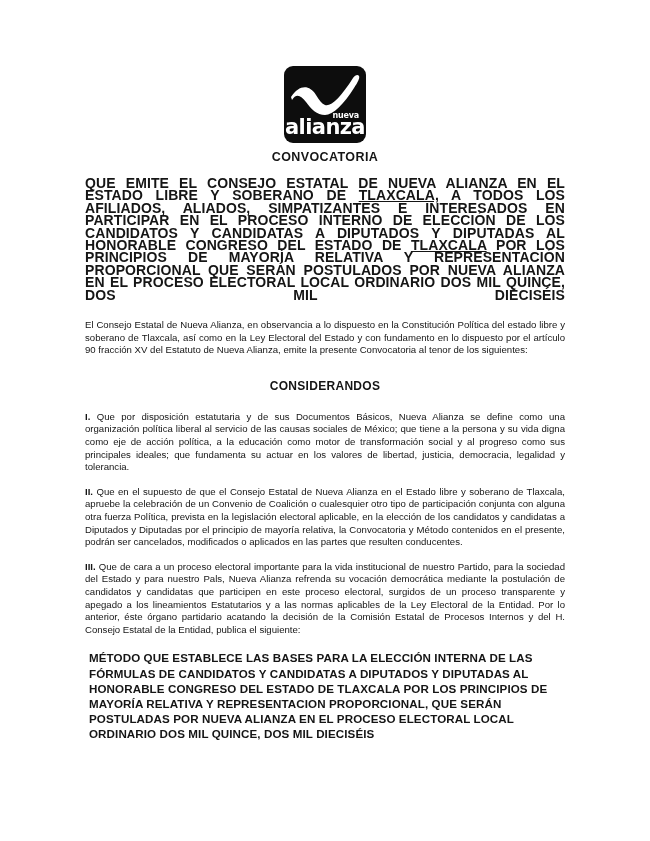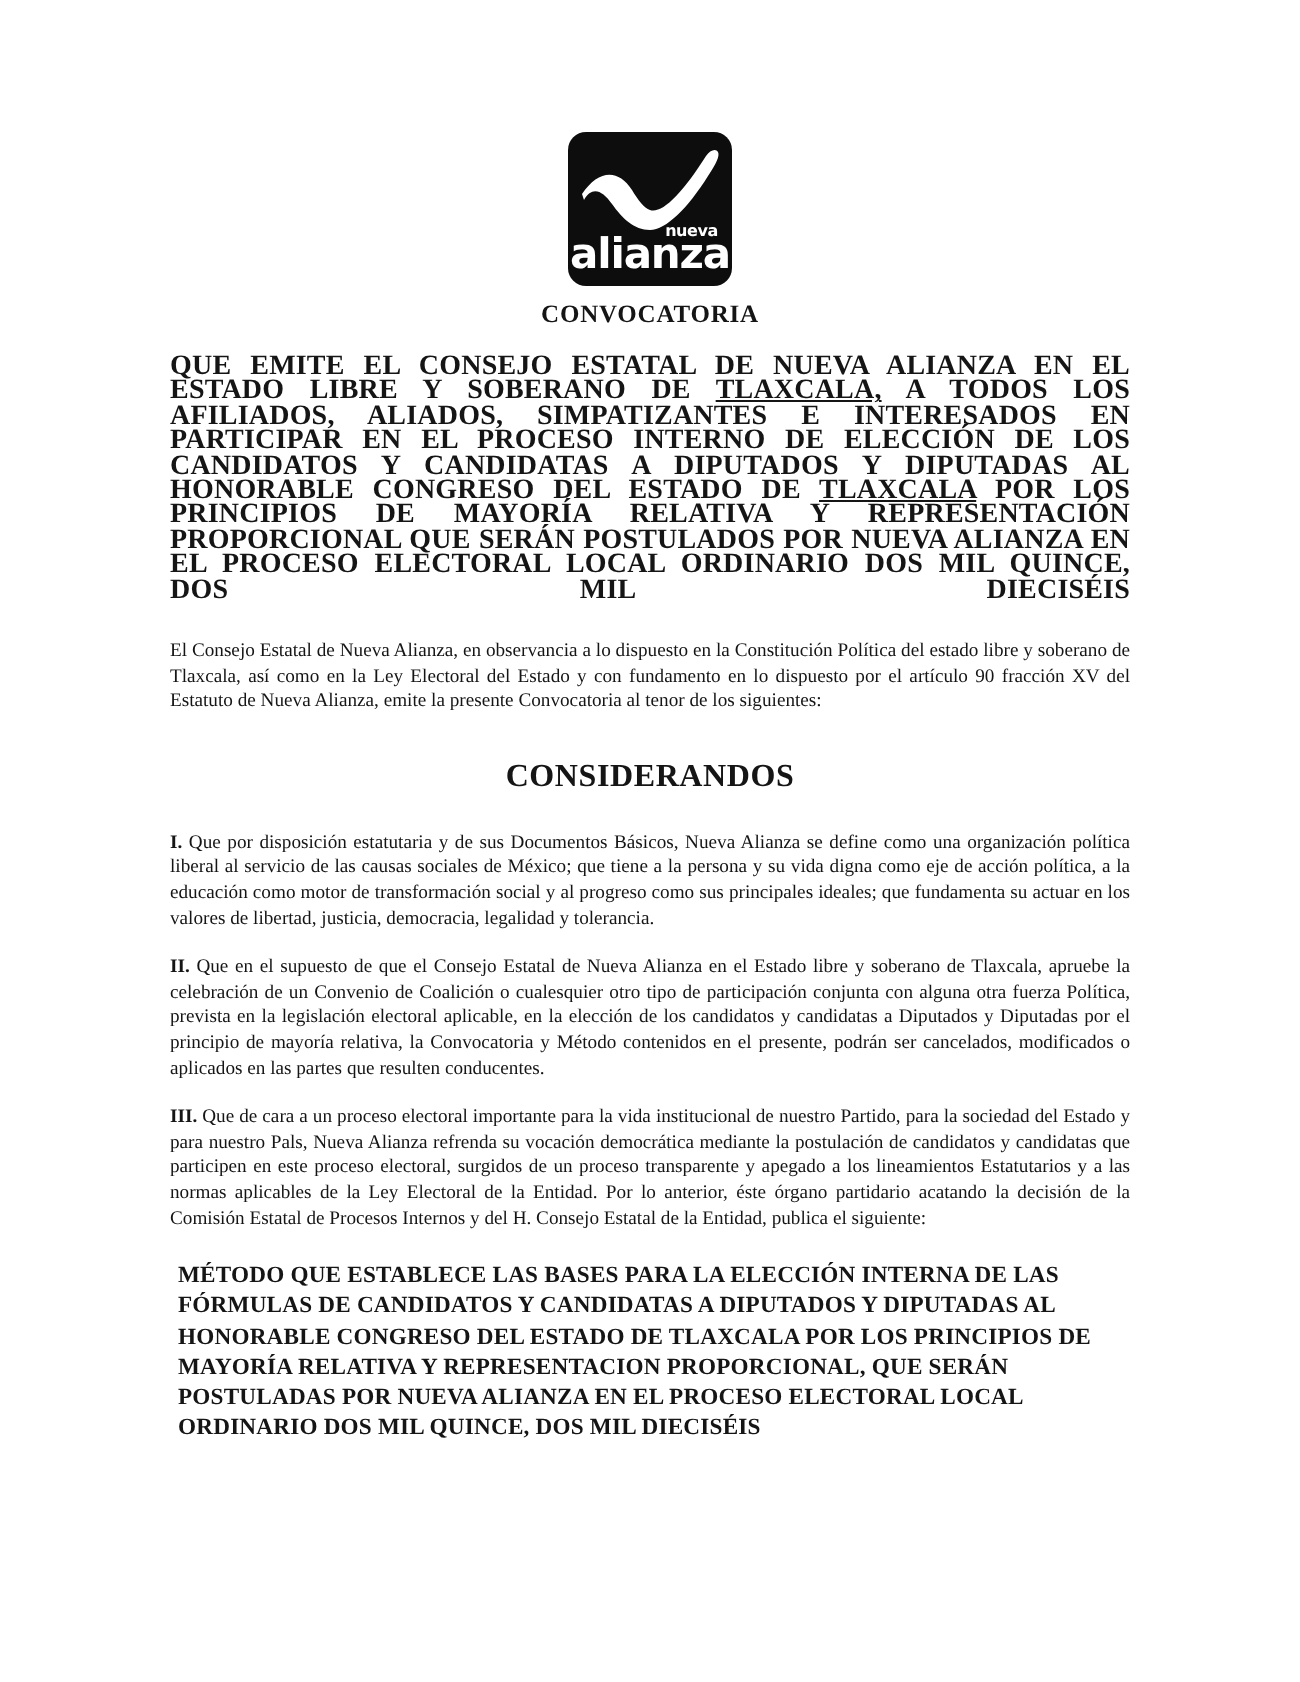--- a/index.html
+++ b/index.html
@@ -69,21 +69,20 @@
     color: #ffffff;
     line-height: 1;
     text-align: right;
   }
   
   .doc {
     position: absolute;
     left: 85px;
     top: 150px;
     width: 480px;
-    font-family: Liberation Serif, serif;
   }
   .title-center {
     text-align: center;
     font-weight: bold;
     font-size: 12.5px;
     letter-spacing: 0.4px;
     margin: 0 0 13px 0;
   }
   .heading-block {
     text-align: justify;
@@ -103,21 +102,21 @@
     line-height: 12.6px;
     margin: 0;
   }
   .spacer-18 { height: 18px; }
   .spacer-14 { height: 14px; }
   .spacer-12 { height: 12px; }
   .spacer-22 { height: 22px; }
   .considerandos {
     text-align: center;
     font-weight: bold;
-    font-size: 16px;
+    font-size: 12px;
     letter-spacing: 0.3px;
     margin: 0;
   }
   .numeral {
     font-weight: bold;
   }
   .metodo-block {
     font-weight: bold;
     font-size: 11.6px;
     line-height: 15.2px;

